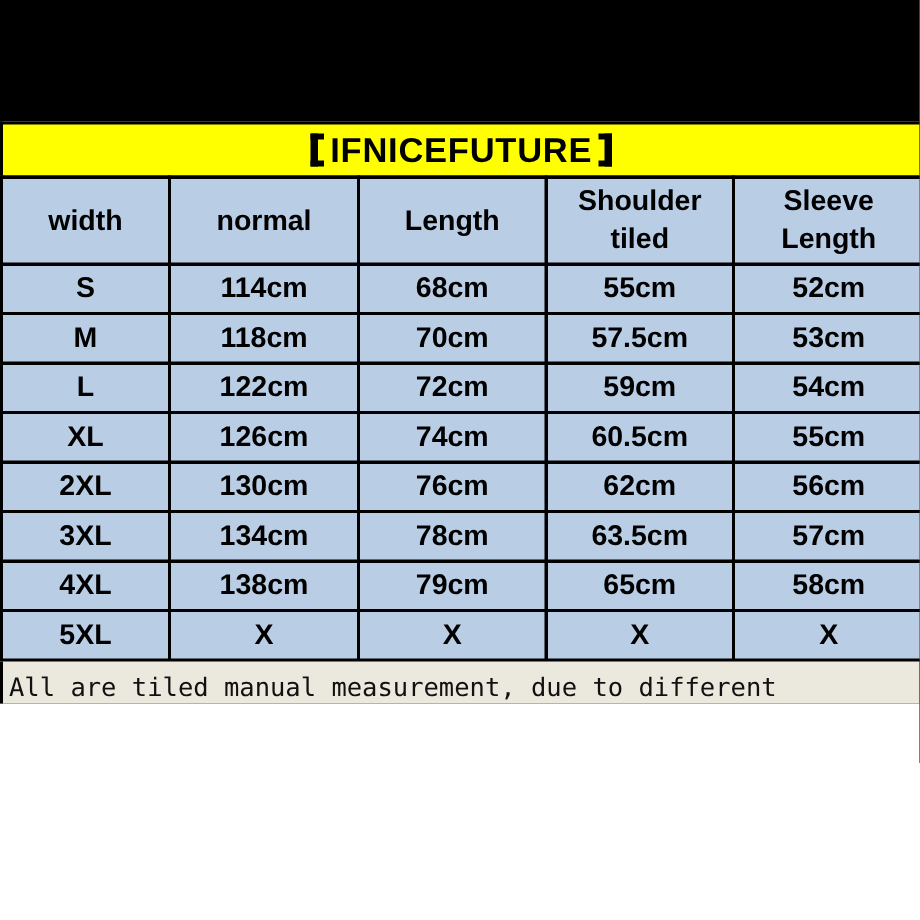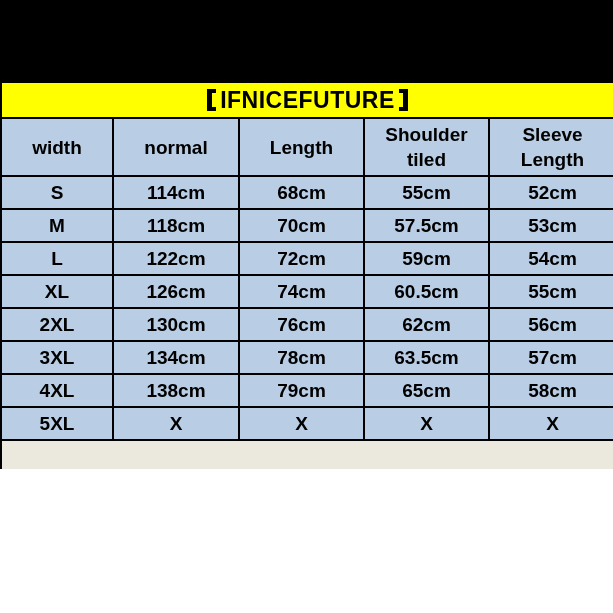--- a/index.html
+++ b/index.html
@@ -176,16 +176,17 @@
         <td>5XL</td>
         <td>X</td>
         <td>X</td>
         <td>X</td>
         <td>X</td>
       </tr>
     </tbody>
       </table>
 
     <div class="note">
+      <div>All are tiled manual measurement, due to different</div>
     </div>
 
   </div>
 </div>
 
 </body></html>

